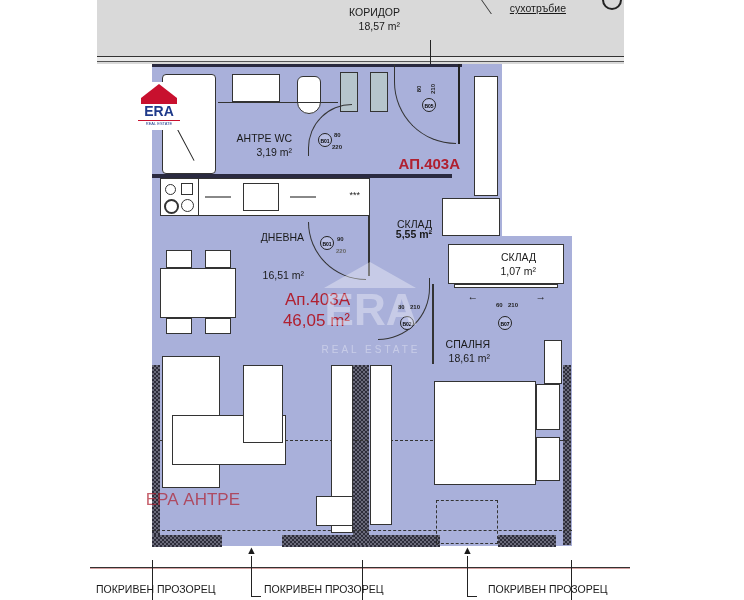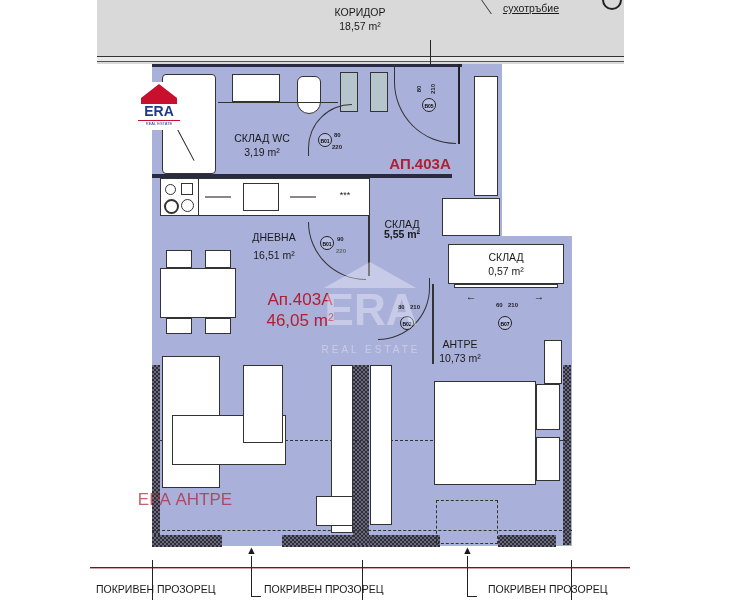--- a/index.html
+++ b/index.html
@@ -5,21 +5,21 @@
   html, body { margin:0; padding:0; }
   body { width:744px; height:600px; background:#ffffff; position:relative; overflow:hidden; font-family:"Liberation Sans", sans-serif; }
   .abs { position:absolute; }
   .corridor { left:97px; top:0; width:527px; height:64px; background:#d9d9d9; }
   .corridor-wall { left:97px; top:56px; width:527px; height:6px; border-top:1.5px solid #333; border-bottom:1.5px solid #555; box-sizing:border-box; background:#e8e8e8; }
   .apt { background:#a9b0da; }
   .white { background:#fff; border:1.2px solid #333; box-sizing:border-box; }
   .hatch { background-color:#6a6a7a;
     background-image: linear-gradient(45deg, #2d2d3a 25%, transparent 25%, transparent 75%, #2d2d3a 75%), linear-gradient(45deg, #2d2d3a 25%, transparent 25%, transparent 75%, #2d2d3a 75%);
     background-size:4px 4px; background-position:0 0, 2px 2px; }
-  .lbl { font-size:10.5px; color:#1a1a1a; text-align:center; line-height:13px; white-space:nowrap; }
+  .lbl { font-size:10.5px; color:#1a1a1a; text-align:right; line-height:13px; white-space:nowrap; }
   .red { color:#b02030; }
   .tag { font-size:6px; color:#222; font-weight:bold; }
   .circ { border:1.2px solid #222; border-radius:50%; box-sizing:border-box; background:#b9bfe4; font-size:5px; text-align:center; line-height:14px; font-weight:bold; }
   .dash { border-top:1.3px dashed #333; height:0; }
   .line { background:#222; }
   .arc { border:1.2px solid #333; box-sizing:border-box; }
 </style>
 </head>
 <body>
 
@@ -46,21 +46,21 @@
 <div class="abs dash" style="left:160px;top:440px;width:408px;"></div>
 <div class="abs" style="left:152px;top:530px;width:420px;border-top:1px dashed #333;"></div>
 
 <div class="abs white" style="left:162px;top:74px;width:54px;height:100px;border-radius:4px;"></div>
 <div class="abs line" style="left:172px;top:120px;width:1px;height:46px;transform:rotate(-28deg);transform-origin:top;"></div>
 <div class="abs white" style="left:232px;top:74px;width:48px;height:28px;"></div>
 <div class="abs" style="left:297px;top:76px;width:24px;height:38px;background:#fff;border:1.2px solid #333;border-radius:6px 6px 12px 12px;box-sizing:border-box;"></div>
 <div class="abs" style="left:218px;top:102px;width:120px;height:1px;background:#333;"></div>
 <div class="abs white" style="left:340px;top:72px;width:18px;height:40px;background:#b6c5cc;"></div>
 <div class="abs white" style="left:370px;top:72px;width:18px;height:40px;background:#b6c5cc;"></div>
-<div class="abs lbl" style="left:232px;top:132px;width:60px;">СКЛАД WC</div>
+<div class="abs lbl" style="left:232px;top:132px;width:60px;">АНТРЕ WC</div>
 <div class="abs lbl" style="left:232px;top:146px;width:60px;">3,19 m²</div>
 <div class="abs" style="left:152px;top:174px;width:300px;height:4px;background:#2a2a40;"></div>
 <div class="abs arc" style="left:308px;top:104px;width:44px;height:52px;border-radius:44px 0 0 0;border-right:none;border-bottom:none;"></div>
 <div class="abs circ" style="left:318px;top:133px;width:14px;height:14px;"><span>В01</span></div>
 <div class="abs tag" style="left:334px;top:132px;">80</div>
 <div class="abs tag" style="left:332px;top:144px;">220</div>
 
 <div class="abs arc" style="left:394px;top:64px;width:62px;height:80px;border-radius:0 0 0 62px;border-top:none;border-right:none;"></div>
 <div class="abs line" style="left:458px;top:64px;width:2px;height:80px;"></div>
 <div class="abs circ" style="left:422px;top:98px;width:14px;height:14px;"><span>В05</span></div>
@@ -76,21 +76,21 @@
 <div class="abs" style="left:165px;top:184px;width:9px;height:9px;border:1px solid #333;border-radius:50%;"></div>
 <div class="abs" style="left:181px;top:183px;width:10px;height:10px;border:1px solid #333;"></div>
 <div class="abs" style="left:164px;top:199px;width:11px;height:11px;border:2px double #333;border-radius:50%;"></div>
 <div class="abs" style="left:181px;top:199px;width:11px;height:11px;border:1px solid #333;border-radius:50%;"></div>
 <div class="abs" style="left:205px;top:196px;width:26px;height:2px;background:#888;"></div>
 <div class="abs" style="left:243px;top:183px;width:36px;height:28px;border:1px solid #333;box-sizing:border-box;"></div>
 <div class="abs" style="left:290px;top:196px;width:26px;height:2px;background:#888;"></div>
 <div class="abs lbl" style="left:330px;top:189px;width:30px;font-size:9px;">***</div>
 
 <div class="abs lbl" style="left:244px;top:231px;width:60px;">ДНЕВНА</div>
-<div class="abs lbl" style="left:244px;top:249px;width:60px;">16,51 m²</div>
+<div class="abs lbl" style="left:244px;top:269px;width:60px;">16,51 m²</div>
 <div class="abs white" style="left:166px;top:250px;width:26px;height:18px;"></div>
 <div class="abs white" style="left:205px;top:250px;width:26px;height:18px;"></div>
 <div class="abs white" style="left:160px;top:268px;width:76px;height:50px;"></div>
 <div class="abs white" style="left:166px;top:318px;width:26px;height:16px;"></div>
 <div class="abs white" style="left:205px;top:318px;width:26px;height:16px;"></div>
 <div class="abs lbl red" style="left:250px;top:290px;width:100px;font-size:17px;line-height:20px;">Ап.403А</div>
 <div class="abs lbl red" style="left:250px;top:311px;width:100px;font-size:17px;line-height:20px;">46,05 m²</div>
 <div class="abs white" style="left:162px;top:356px;width:58px;height:132px;"></div>
 <div class="abs white" style="left:172px;top:415px;width:114px;height:50px;"></div>
 <div class="abs white" style="left:243px;top:365px;width:40px;height:78px;"></div>
@@ -109,31 +109,31 @@
 <div class="abs tag" style="left:410px;top:304px;">210</div>
 
 <div class="abs" style="left:316px;top:262px;width:110px;height:100px;opacity:0.35;">
   <div style="position:absolute;left:8px;top:0;width:0;height:0;border-left:46px solid transparent;border-right:46px solid transparent;border-bottom:26px solid #fff;"></div>
   <div style="position:absolute;left:0;top:24px;width:110px;text-align:center;color:#fff;font-size:44px;font-weight:bold;line-height:48px;">ERA</div>
   <div style="position:absolute;left:0;top:82px;width:110px;text-align:center;color:#fff;font-size:10px;letter-spacing:3px;">REAL ESTATE</div>
 </div>
 
 <div class="abs white" style="left:448px;top:244px;width:116px;height:40px;"></div>
 <div class="abs lbl" style="left:476px;top:251px;width:60px;">СКЛАД</div>
-<div class="abs lbl" style="left:476px;top:265px;width:60px;">0,57 m²</div>
+<div class="abs lbl" style="left:476px;top:265px;width:60px;">1,07 m²</div>
 <div class="abs" style="left:454px;top:284px;width:104px;height:4px;border:1px solid #333;box-sizing:border-box;background:#fff;"></div>
 <div class="abs lbl" style="left:464px;top:290px;width:14px;">←</div>
 <div class="abs lbl" style="left:532px;top:290px;width:14px;">→</div>
 <div class="abs circ" style="left:498px;top:316px;width:14px;height:14px;"><span>В07</span></div>
 <div class="abs tag" style="left:496px;top:302px;">60</div>
 <div class="abs tag" style="left:508px;top:302px;">210</div>
 
 <div class="abs" style="left:432px;top:284px;width:2px;height:80px;background:#333;"></div>
-<div class="abs lbl" style="left:430px;top:338px;width:60px;">АНТРЕ</div>
-<div class="abs lbl" style="left:430px;top:352px;width:60px;">10,73 m²</div>
+<div class="abs lbl" style="left:430px;top:338px;width:60px;">СПАЛНЯ</div>
+<div class="abs lbl" style="left:430px;top:352px;width:60px;">18,61 m²</div>
 <div class="abs white" style="left:434px;top:381px;width:102px;height:104px;"></div>
 <div class="abs white" style="left:536px;top:384px;width:24px;height:46px;"></div>
 <div class="abs white" style="left:536px;top:437px;width:24px;height:44px;"></div>
 <div class="abs white" style="left:544px;top:340px;width:18px;height:44px;"></div>
 <div class="abs" style="left:436px;top:500px;width:62px;height:44px;border:1px dashed #333;box-sizing:border-box;"></div>
 
 <div class="abs white" style="left:331px;top:365px;width:22px;height:168px;"></div>
 <div class="abs white" style="left:370px;top:365px;width:22px;height:160px;"></div>
 <div class="abs white" style="left:316px;top:496px;width:37px;height:30px;"></div>
 

